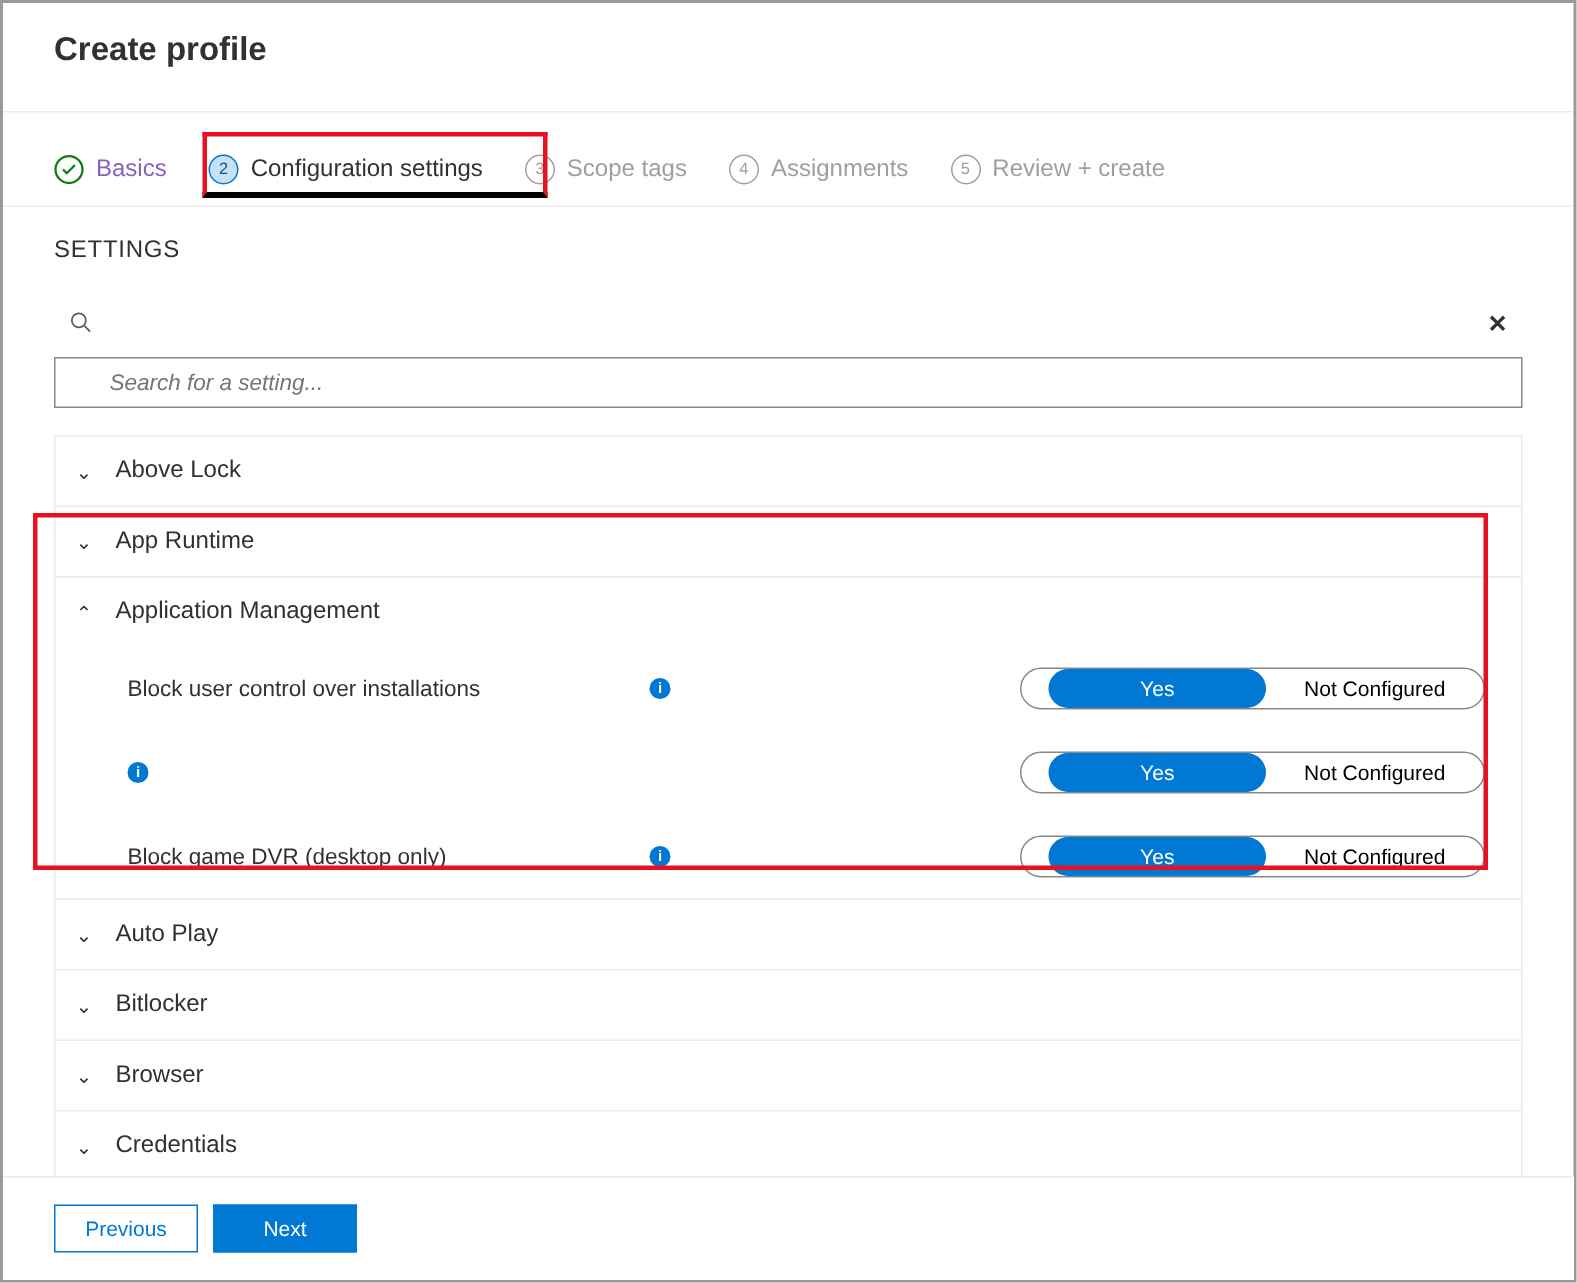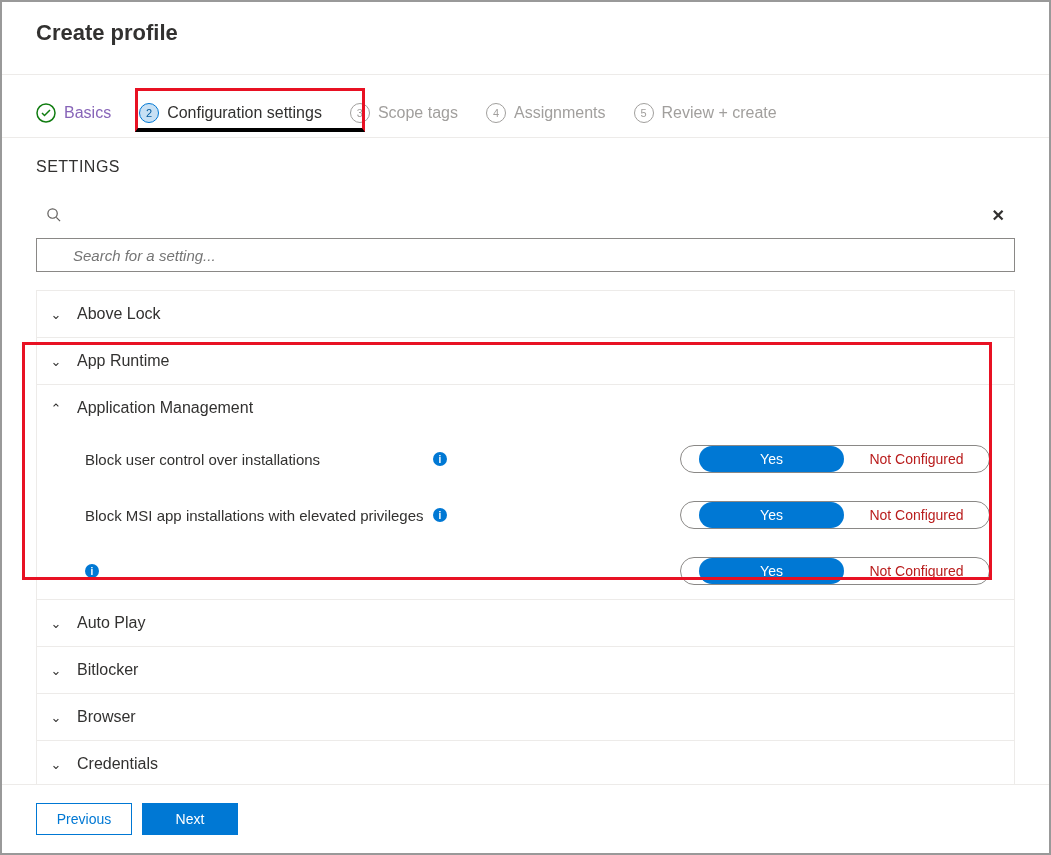--- a/index.html
+++ b/index.html
@@ -155,21 +155,21 @@
       font-size: 14px;
       cursor: pointer;
     }
     .toggle-opt.selected {
       background: #0078d4;
       color: #fff;
       border-radius: 20px;
       margin-left: 18px;
     }
     .toggle-opt.unselected {
-      color: #b91c1c;
+      color: #000000;
     }
     .footer {
       position: absolute;
       bottom: 0; left: 0; right: 0;
       border-top: 1px solid #edebe9;
       padding: 18px 34px;
       display: flex; gap: 10px;
       background: #fff;
     }
     .btn {
@@ -260,30 +260,30 @@
       <div class="setting-label">Block user control over installations</div>
       <span class="info-icon">i</span>
       <div class="spacer"></div>
       <div class="toggle">
         <div class="toggle-opt selected">Yes</div>
         <div class="toggle-opt unselected">Not Configured</div>
       </div>
     </div>
 
     <div class="setting-row">
-      <div class="setting-label">Block MSI app installations with elevated privileges</div>
       <span class="info-icon">i</span>
       <div class="spacer"></div>
       <div class="toggle">
         <div class="toggle-opt selected">Yes</div>
         <div class="toggle-opt unselected">Not Configured</div>
       </div>
     </div>
 
     <div class="setting-row">
+      <div class="setting-label">Block game DVR (desktop only)</div>
       <span class="info-icon">i</span>
       <div class="spacer"></div>
       <div class="toggle">
         <div class="toggle-opt selected">Yes</div>
         <div class="toggle-opt unselected">Not Configured</div>
       </div>
     </div>
   </div>
 
   <div class="cat">

